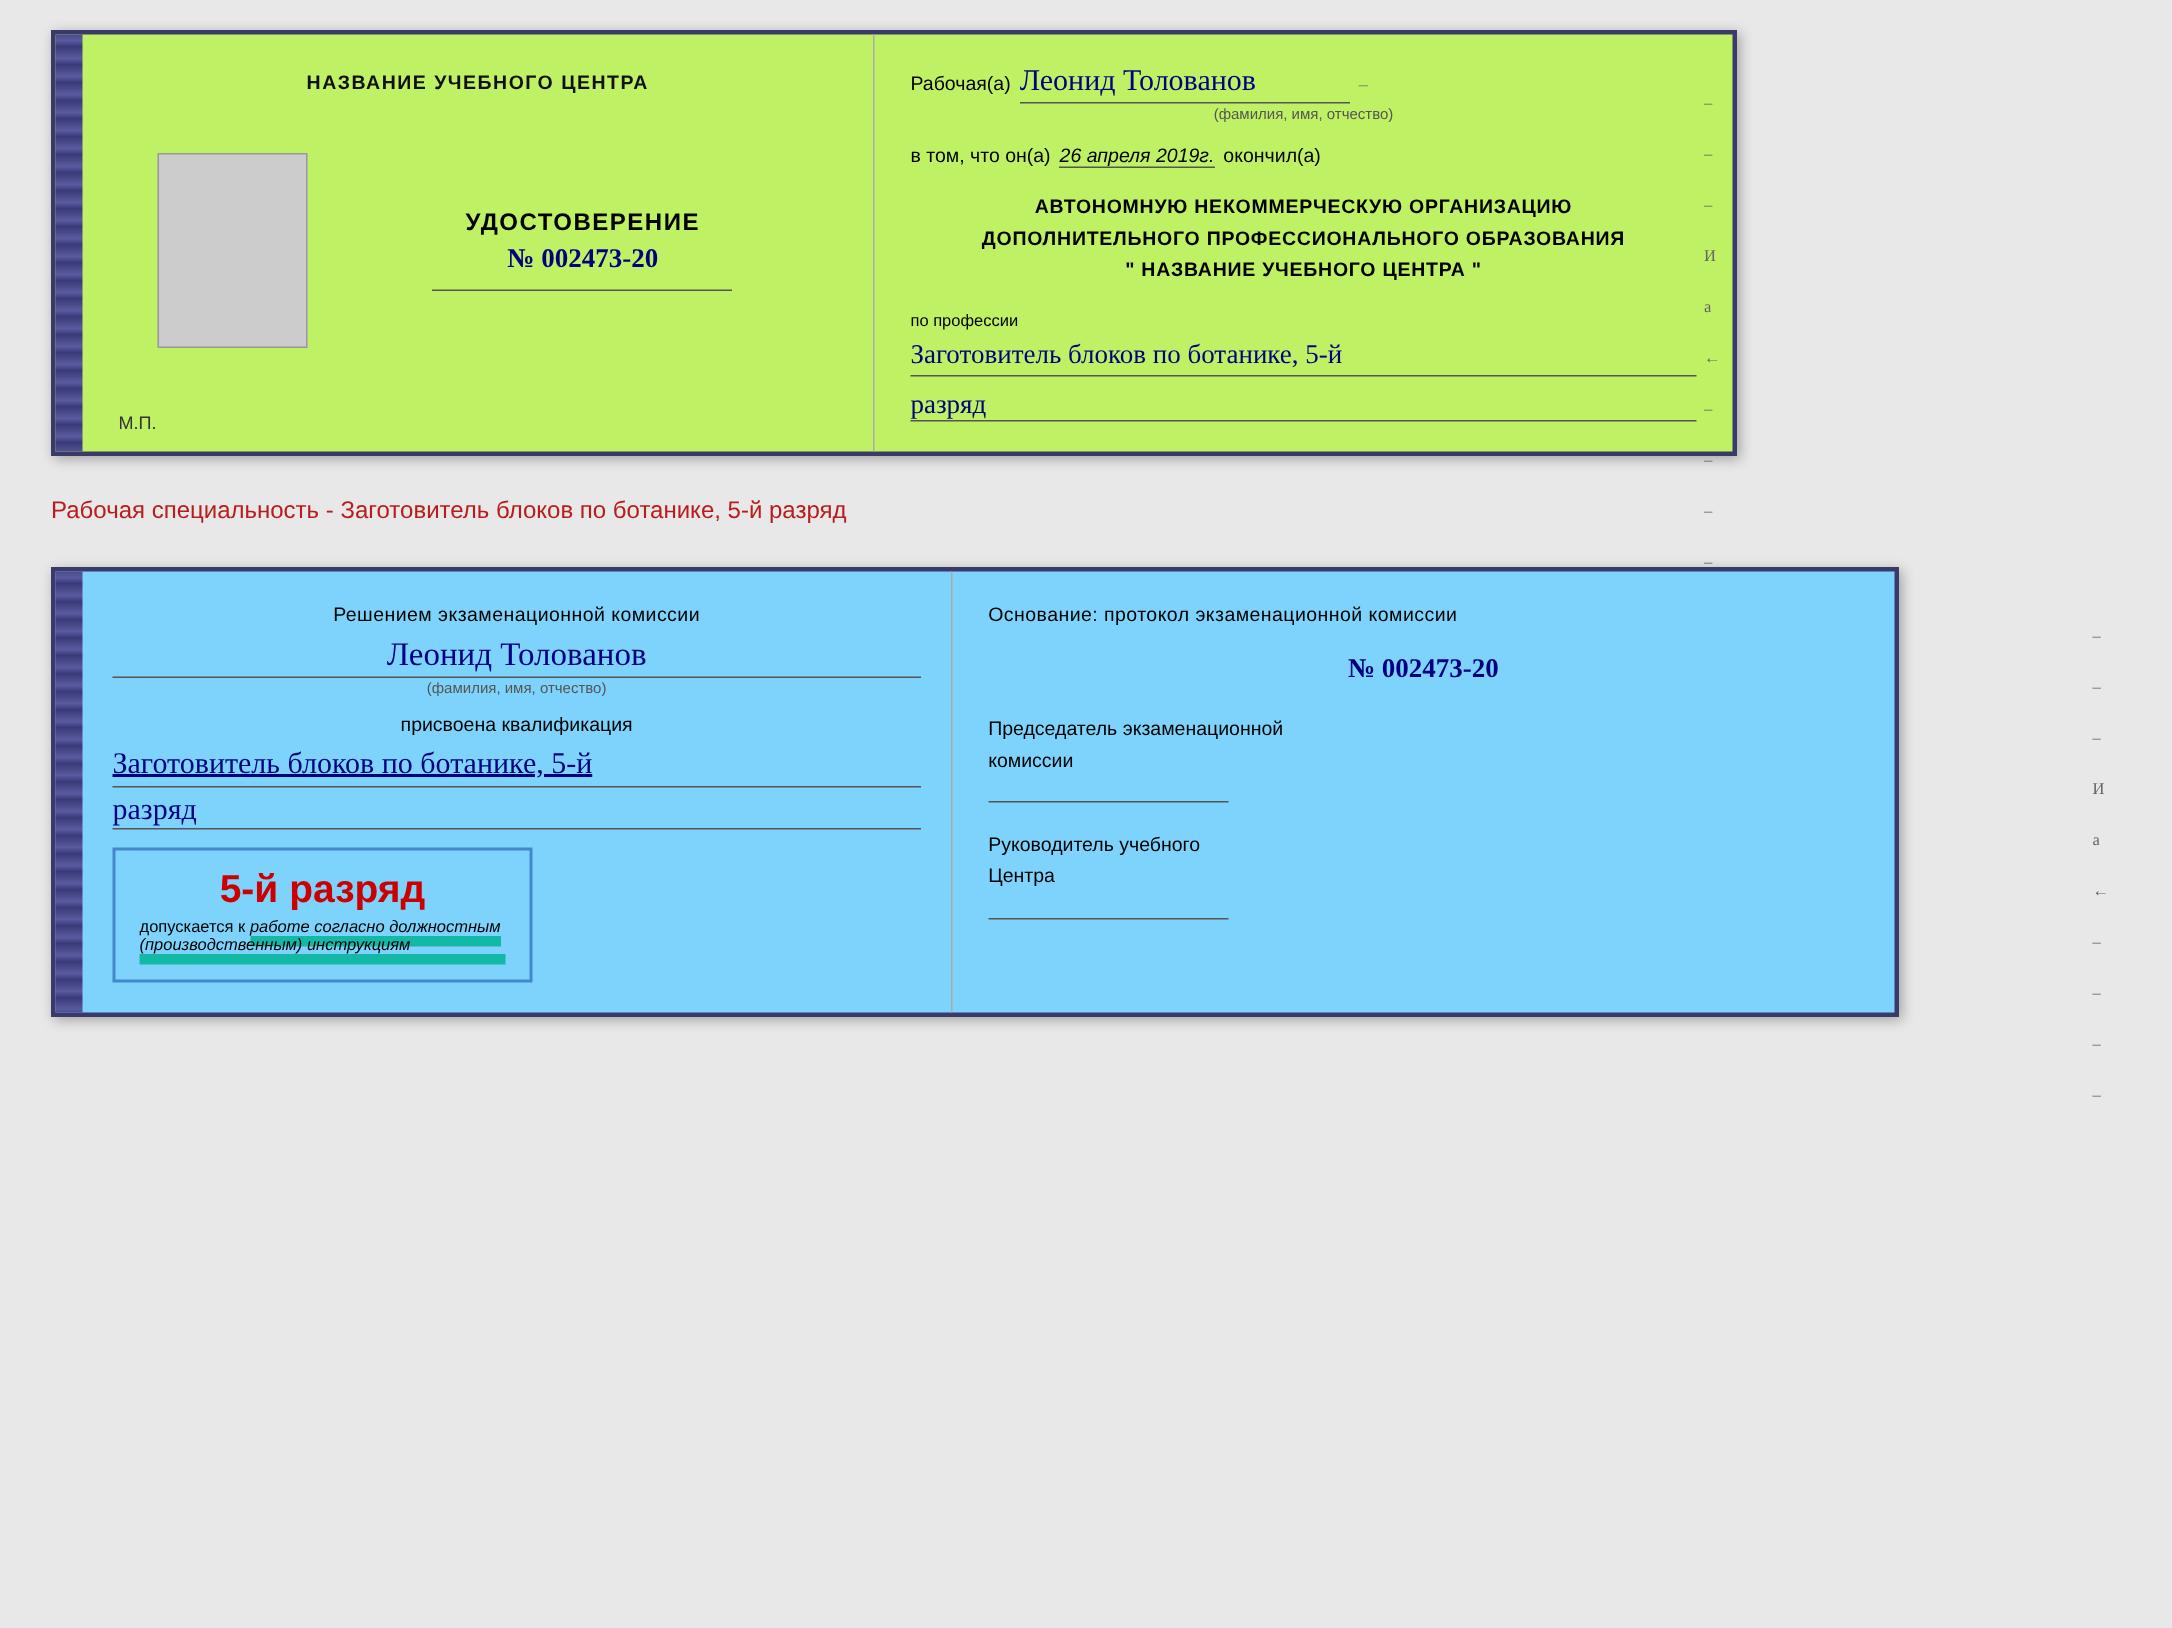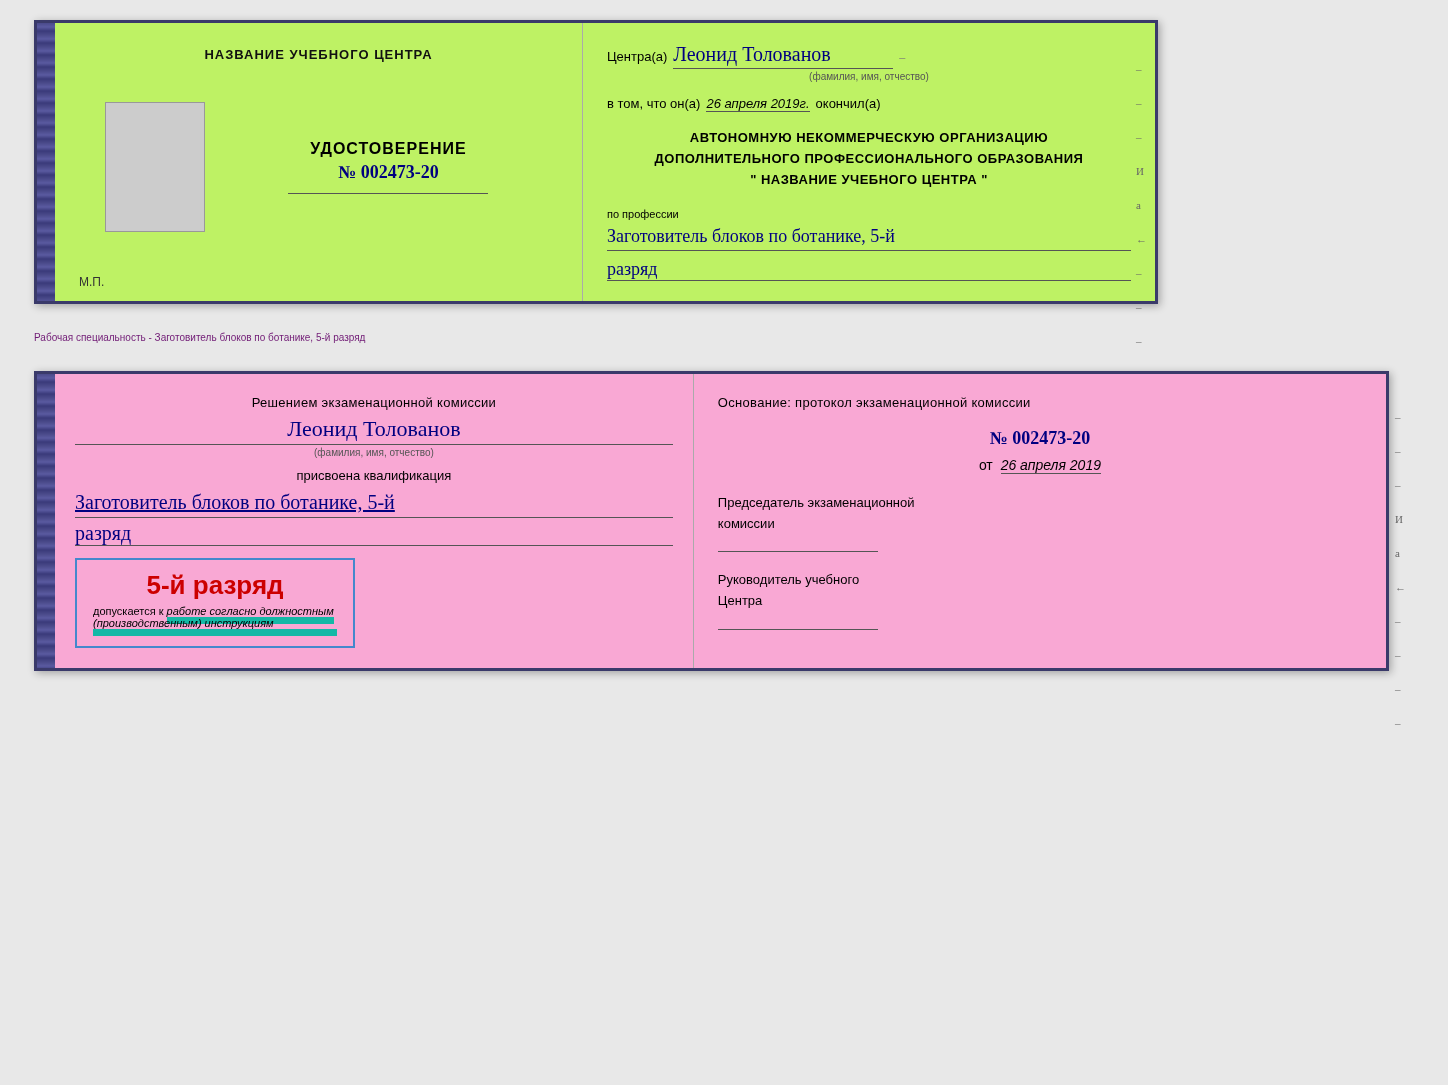--- a/index.html
+++ b/index.html
@@ -184,32 +184,32 @@
 
     
     .page-separator {
       width: 1380px;
       display: flex;
       align-items: center;
       padding: 4px 0;
     }
 
     .separator-text {
-      font-size: 10px;
-      font-family: Arial, sans-serif;
-      color: #701a75;
+      font-size: 16px;
+      font-family: Arial, sans-serif;
+      color: #b91c1c;
       padding: 6px 0;
     }
 
     
     .second-cert-book {
-      width: 1355px;
+      width: 1232px;
       display: flex;
       border: 3px solid #3a3a6a;
-      background: #f9a8d4;
+      background: #7dd3fc;
       box-shadow: 2px 2px 8px rgba(0,0,0,0.3);
     }
 
     
     .left-page-2 {
       width: 48%;
       border-right: 1px solid #aaa;
       padding: 20px;
       display: flex;
       flex-direction: column;
@@ -355,21 +355,21 @@
         </div>
       </div>
 
 
       <div class="mp-label">М.П.</div>
     </div>
 
     <div class="right-page">
 
       <div style="display:flex; align-items:baseline; gap:6px; flex-wrap:wrap;">
-        <span style="font-size:13px; font-family:Arial,sans-serif;">Центра(а)</span>
+        <span style="font-size:13px; font-family:Arial,sans-serif;">Рабочая(а)</span>
         <span class="recipient-name">Леонид Толованов</span>
         <span class="dash-right">–</span>
       </div>
       <div class="subtext-small">(фамилия, имя, отчество)</div>
 
       <div style="margin-top:14px; font-size:13px; font-family:Arial,sans-serif; display:flex; align-items:baseline; gap:6px;">
         <span>в том, что он(а)</span>
         <span class="date-italic">26 апреля 2019г.</span>
         <span>окончил(а)</span>
       </div>
@@ -425,24 +425,20 @@
         </div>
         <div class="stamp-italic" style="font-size:11px; font-family:Arial,sans-serif;">(производственным) инструкциям</div>
       </div>
     </div>
 
     <div class="right-page-2">
       <div class="basis-text">Основание: протокол экзаменационной комиссии</div>
 
       <div class="protocol-number">№ 002473-20</div>
 
-      <div class="protocol-date">
-        <span>от</span>
-        <span class="protocol-date-val" style="margin-left:4px;">26 апреля 2019</span>
-      </div>
 
       <div class="chairman-block">
         <div>Председатель экзаменационной</div>
         <div>комиссии</div>
         <span class="sign-line"></span>
       </div>
 
       <div class="chairman-block" style="margin-top:18px;">
         <div>Руководитель учебного</div>
         <div>Центра</div>

